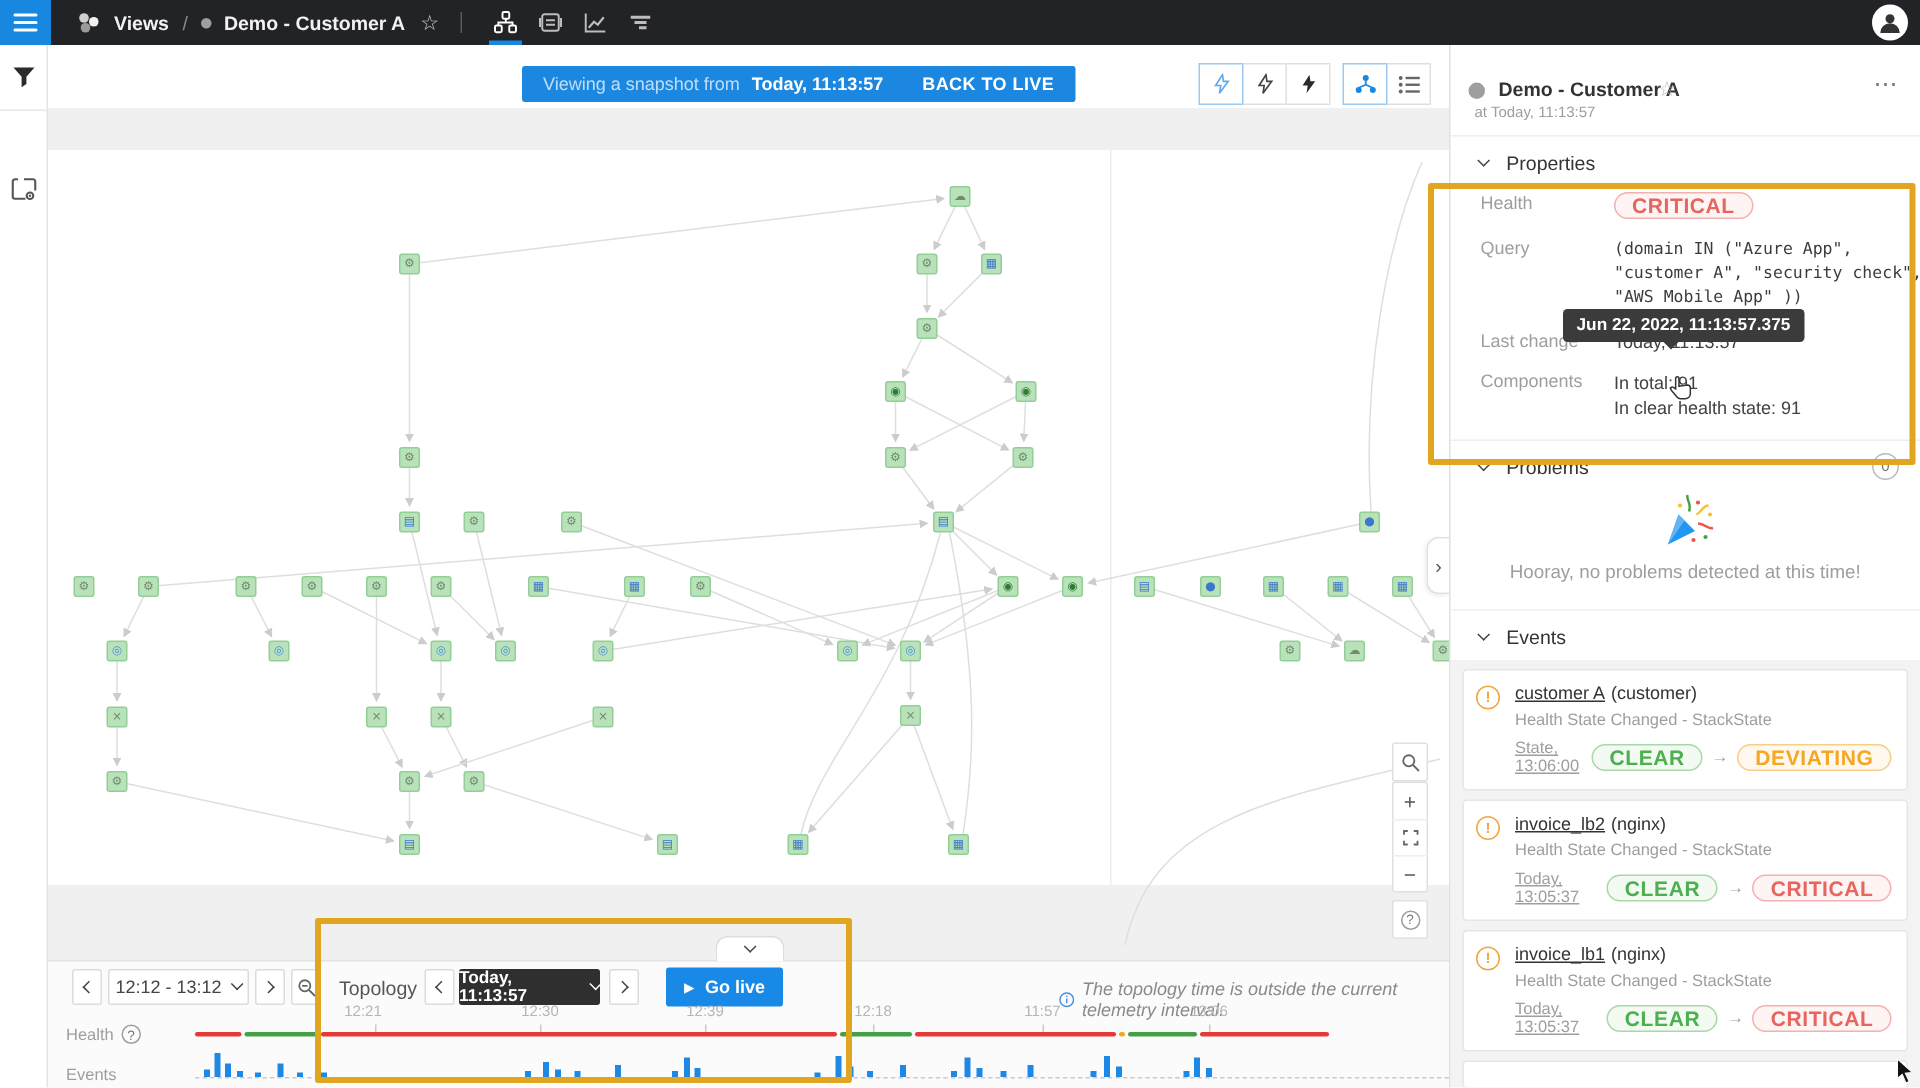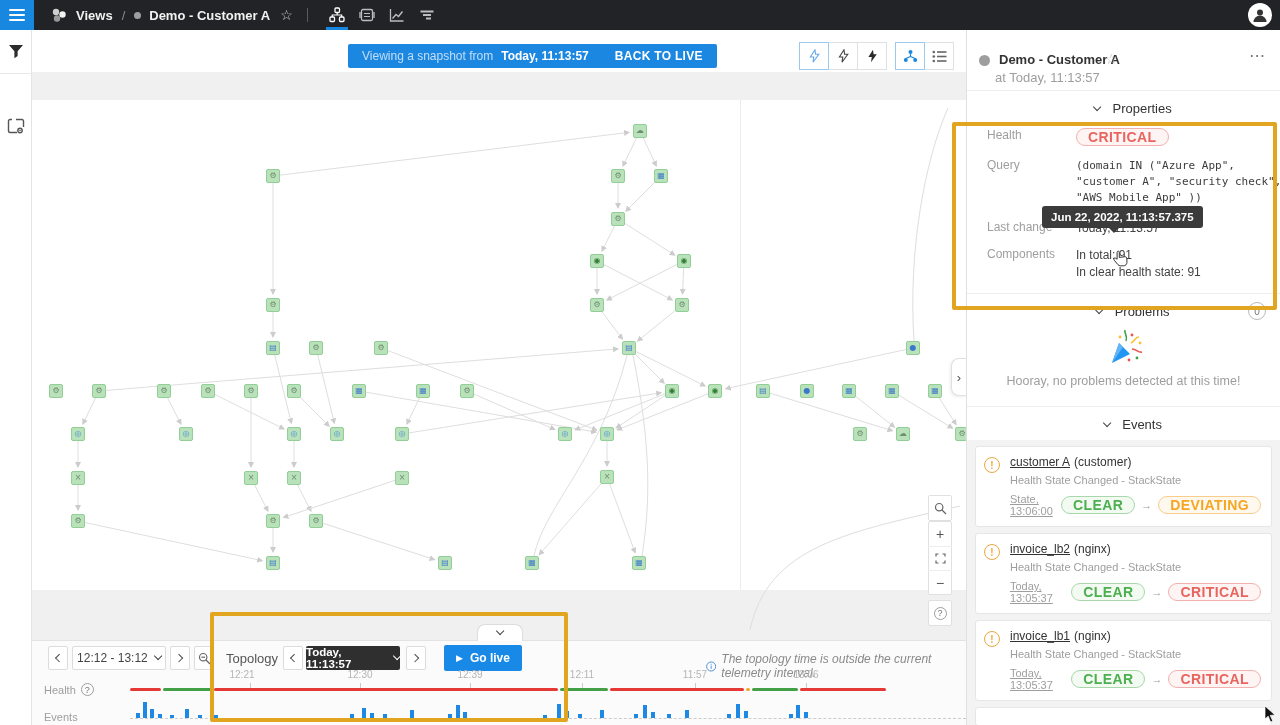--- a/index.html
+++ b/index.html
@@ -71,22 +71,22 @@
   
   .rpanel { position:absolute; left:966px; top:30px; width:314px; height:695px; background:#fff; border-left:1px solid #e0e0e0; overflow:hidden; }
   .rp-tabs { height:30px; border-bottom:1px solid #e8e8e8; position:relative; }
   .rp-tab { position:absolute; left:39px; top:7px; color:#1a87e0; font-size:13px; font-weight:500; cursor:pointer; }
   .rp-tab-line { position:absolute; left:36px; top:27px; width:78px; height:2px; background:#1a87e0; }
   .rp-title-row { position:relative; height:60px; }
   .rp-dot { position:absolute; left:12px; top:25px; width:11px; height:11px; border-radius:50%; background:#9e9e9e; }
   .rp-title { position:absolute; left:32px; top:22px; font-size:13px; font-weight:bold; color:#333; }
   .rp-star { position:absolute; left:138px; top:21px; color:#bdbdbd; font-size:14px; }
   .rp-menu { position:absolute; right:14px; top:16px; color:#757575; font-size:16px; letter-spacing:1px; cursor:pointer; }
-  .rp-sub { position:absolute; left:28px; top:40px; color:#9e9e9e; font-size:13px; }
-  .sec-head { display:flex; align-items:center; gap:12px; padding:10px 0 8px 19px; font-size:13px; font-weight:500; color:#333; position:relative;justify-content:center; }
+  .rp-sub { position:absolute; left:16px; top:40px; color:#9e9e9e; font-size:10px; }
+  .sec-head { display:flex; align-items:center; gap:12px; padding:10px 0 8px 19px; font-size:13px; font-weight:500; color:#333; position:relative; }
   .chev { display:inline-block; border:solid #444; border-width:0 1.5px 1.5px 0; padding:2.6px; transform:rotate(45deg); margin-top:-3px; }
   .prop-row { display:flex; padding:4px 14px 4px 20px; }
   .prop-label { width:89px; color:#9e9e9e; font-size:12px; flex:none; }
   .prop-val { color:#424242; font-size:12px; line-height:17px; }
   .mono { font-family:"DejaVu Sans Mono","Liberation Mono",monospace; font-size:11px; color:#3c3c3c; line-height:16px; white-space:nowrap; }
   .pill { display:inline-block; border:1px solid; border-radius:10px; padding:2px 11px; font-size:14px; font-weight:bold; letter-spacing:.4px; line-height:12px; }
   .b-red { color:#e8655f; border-color:#f2b1ae; background:#fef4f4; }
   .b-green { color:#4caf50; border-color:#a8d8aa; background:#f2faf2; }
   .b-orange { color:#f5a623; border-color:#f8cd8a; background:#fef8ee; }
   .prob-count { position:absolute; right:14px; top:8px; width:18px; height:18px; border:1px solid #bbb; border-radius:50%; color:#757575; font-size:10px; font-weight:normal; display:flex; align-items:center; justify-content:center; }
@@ -534,21 +534,21 @@
     </span>
     <span class="row-label" style="top:70px">Events</span>
     <div class="ev-base"></div>
     <div id="tl-dynamic">
         <span class="tick-label" style="left: 210px;">12:21</span>
         <span class="tick-mark" style="left: 218px;"></span>
         <span class="tick-label" style="left: 328px;">12:30</span>
         <span class="tick-mark" style="left: 328px;"></span>
         <span class="tick-label" style="left: 438px;">12:39</span>
         <span class="tick-mark" style="left: 438px;"></span>
-        <span class="tick-label" style="left: 550px;">12:11</span>
+        <span class="tick-label" style="left: 550px;">12:18</span>
         <span class="tick-mark" style="left: 550px;"></span>
         <span class="tick-label" style="left: 663px;">11:57</span>
         <span class="tick-mark" style="left: 663px;"></span>
         <span class="tick-label" style="left: 774px;">13:06</span>
         <span class="tick-mark" style="left: 774px;"></span>
         <div class="hseg" style="left: 98px; width: 31px; background: rgb(229, 57, 53);"></div>
         <div class="hseg" style="left: 131px; width: 49px; background: rgb(67, 160, 71);"></div>
         <div class="hseg" style="left: 182px; width: 344px; background: rgb(229, 57, 53);"></div>
         <div class="hseg" style="left: 528px; width: 48px; background: rgb(67, 160, 71);"></div>
         <div class="hseg" style="left: 578px; width: 134px; background: rgb(229, 57, 53);"></div>

